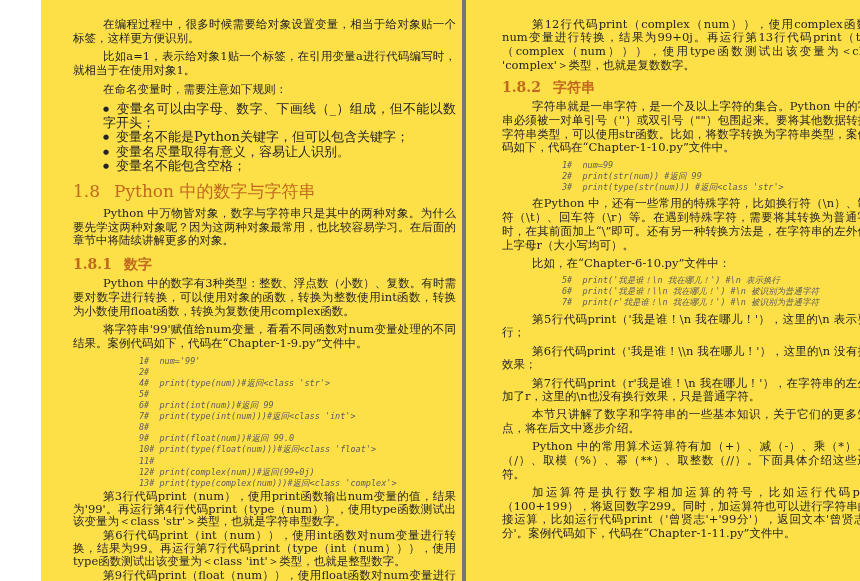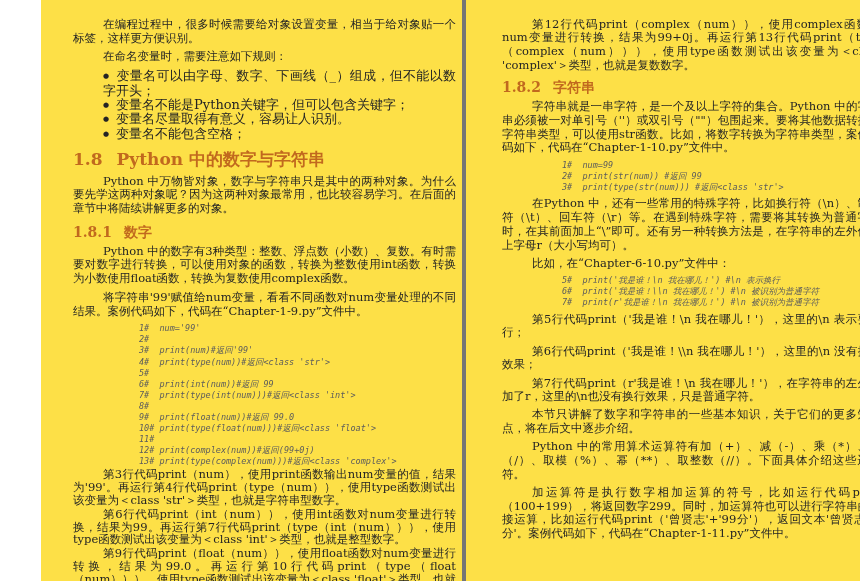--- a/index.html
+++ b/index.html
@@ -10,58 +10,58 @@
   #right-page{left:421px;width:430px;height:581px;padding:13px 11px 0 40px;}
   #divider{position:absolute;left:421px;top:0;width:4px;height:581px;background:#757575;}
   #right-edge{position:absolute;left:855px;top:0;width:1px;height:581px;background:#9a9a9a;}
   p{margin:5px 0;font-size:11.5px;line-height:13.7px;text-align:justify;text-indent:30px;}
   #right-page p{margin:4.5px 0;}
   p.compact{margin:1px 0;line-height:12.8px;}
   p.mt8{margin-top:12px;}
   ul.rules{list-style:none;margin:3px 0 3px 0;padding:0 0 0 30px;}
   ul.rules li{font-size:13px;line-height:13.7px;text-align:justify;}
   ul.rules li::before{content:"●";font-size:7px;vertical-align:2px;margin-right:7px;color:#242424;}
-  h2.sec{color:#c1691e;font-size:17px;line-height:21px;font-weight:bold;margin:7px 0 5px 0;}
+  h2.sec{color:#c1691e;font-size:17px;line-height:21px;font-weight:normal;margin:7px 0 5px 0;}
   h2.sec .num{margin-right:14px;}
   h3.subsec{color:#c1691e;font-size:14px;line-height:15px;font-weight:bold;margin:9px 0 5px 0;}
   h3.subsec .num{margin-right:12px;}
   #right-page h3.subsec{margin-top:8px;}
   #right-page h2.sec{margin-top:6px;}
   .code{margin:3px 0 0 66px;font-family:"DejaVu Sans Mono","Liberation Mono",monospace;
         font-style:italic;font-size:8.5px;line-height:11.1px;color:#5c5c5c;}
   #right-page .code{margin-left:60px;margin-top:2px;margin-bottom:2px;}
   .code div{white-space:pre;}
 </style>
 </head>
 <body>
 
 <div id="spread">
 
   <div id="left-page" class="col">
     <p>在编程过程中，很多时候需要给对象设置变量，相当于给对象贴一个标签，这样更方便识别。</p>
+    <p>比如a=1，表示给对象1贴一个标签，在引用变量a进行代码编写时，就相当于在使用对象1。</p>
     <p>在命名变量时，需要注意如下规则：</p>
     <ul class="rules">
       <li>变量名可以由字母、数字、下画线（_）组成，但不能以数字开头；</li>
       <li>变量名不能是Python关键字，但可以包含关键字；</li>
       <li>变量名尽量取得有意义，容易让人识别。</li>
       <li>变量名不能包含空格；</li>
     </ul>
     <h2 class="sec">
       <span class="num">1.8</span><span>Python 中的数字与字符串</span>
     </h2>
     <p>Python 中万物皆对象，数字与字符串只是其中的两种对象。为什么要先学这两种对象呢？因为这两种对象最常用，也比较容易学习。在后面的章节中将陆续讲解更多的对象。</p>
     <h3 class="subsec">
       <span class="num">1.8.1</span><span>数字</span>
     </h3>
     <p>Python 中的数字有3种类型：整数、浮点数（小数）、复数。有时需要对数字进行转换，可以使用对象的函数，转换为整数使用int函数，转换为小数使用float函数，转换为复数使用complex函数。</p>
     <p>将字符串'99'赋值给num变量，看看不同函数对num变量处理的不同结果。案例代码如下，代码在“Chapter-1-9.py”文件中。</p>
     <div class="code">
       <div>1#  num='99'</div>
       <div>2#</div>
-      <div>3#  print(num)#返回'99'</div>
       <div>4#  print(type(num))#返回&lt;class 'str'&gt;</div>
       <div>5#</div>
       <div>6#  print(int(num))#返回 99</div>
       <div>7#  print(type(int(num)))#返回&lt;class 'int'&gt;</div>
       <div>8#</div>
       <div>9#  print(float(num))#返回 99.0</div>
       <div>10# print(type(float(num)))#返回&lt;class 'float'&gt;</div>
       <div>11#</div>
       <div>12# print(complex(num))#返回(99+0j)</div>
       <div>13# print(type(complex(num)))#返回&lt;class 'complex'&gt;</div>

